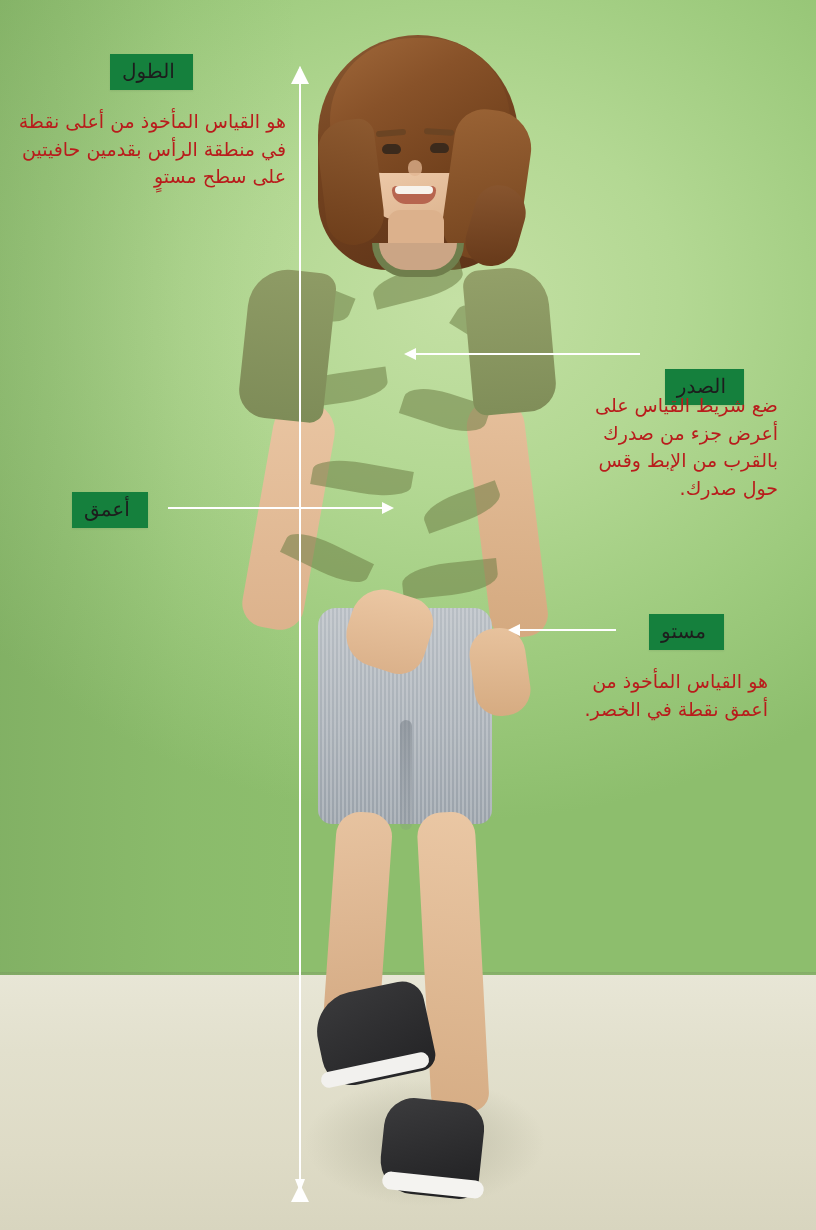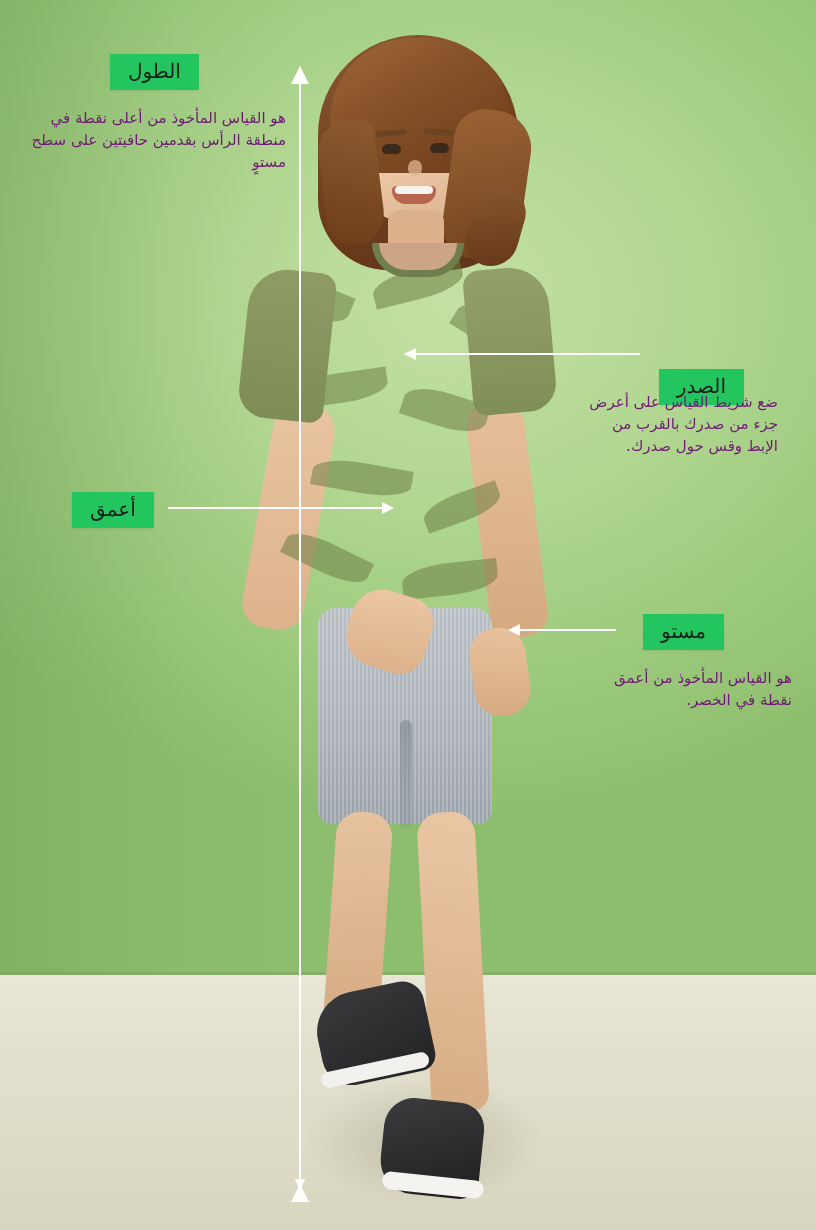--- a/index.html
+++ b/index.html
@@ -243,50 +243,50 @@
     background: #f4f3f0; border-radius: 11px;
     transform: rotate(6deg);
   }
 
   
   .overlay { position: absolute; left: 0; top: 0; width: 816px; height: 1230px; pointer-events: none; }
   .overlay svg { position: absolute; left: 0; top: 0; }
 
   .label-chip {
     position: absolute;
-    background: #22c55e;
-    padding: 7px 18px 9px 18px;
+    background: #15803d;
+    padding: 7px 18px 9px 12px;
     font-size: 20px;
     line-height: 1;
     color: #1d1d1d;
     white-space: nowrap;
     font-family: Liberation Sans, sans-serif;
     box-shadow: 0 1px 2px rgba(0,0,0,0.08);
   }
   .desc {
     position: absolute;
-    font-size: 15px;
+    font-size: 19px;
     line-height: 1.45;
-    color: #701a75;
+    color: #b91c1c;
     text-align: right;
     font-family: "DejaVu Sans", "Liberation Sans", sans-serif;
   }
 
   
   #chip-height { left: 110px; top: 54px; }
   #desc-height { left: 14px; top: 108px; width: 272px; }
 
   #chip-chest { right: 72px; top: 336px; margin-top: 33px; }
   #desc-chest { right: 38px; top: 392px; width: 200px; }
 
   #chip-hip { left: 72px; top: 492px; }
   #desc-hip  { left: 16px; top: 544px; width: 218px; }
 
   #chip-waist { right: 92px; top: 614px; }
-  #desc-waist { right: 24px; top: 668px; width: 200px; text-align: right; }
+  #desc-waist { right: 48px; top: 668px; width: 200px; text-align: right; }
 </style>
 </head>
 <body>
 
 <div id="stage">
 
   <div class="bg-wall"></div>
   <div class="bg-wall-shadow"></div>
   <div class="bg-floor-line"></div>
   <div class="bg-floor"></div>

